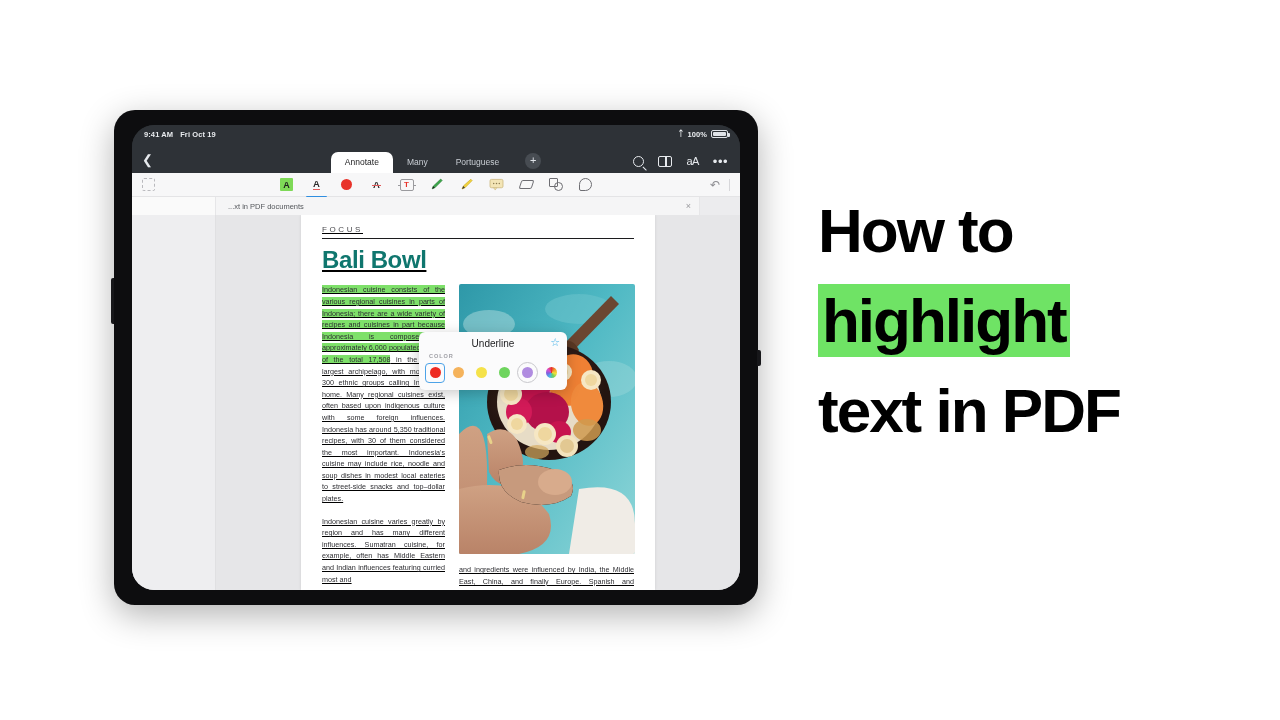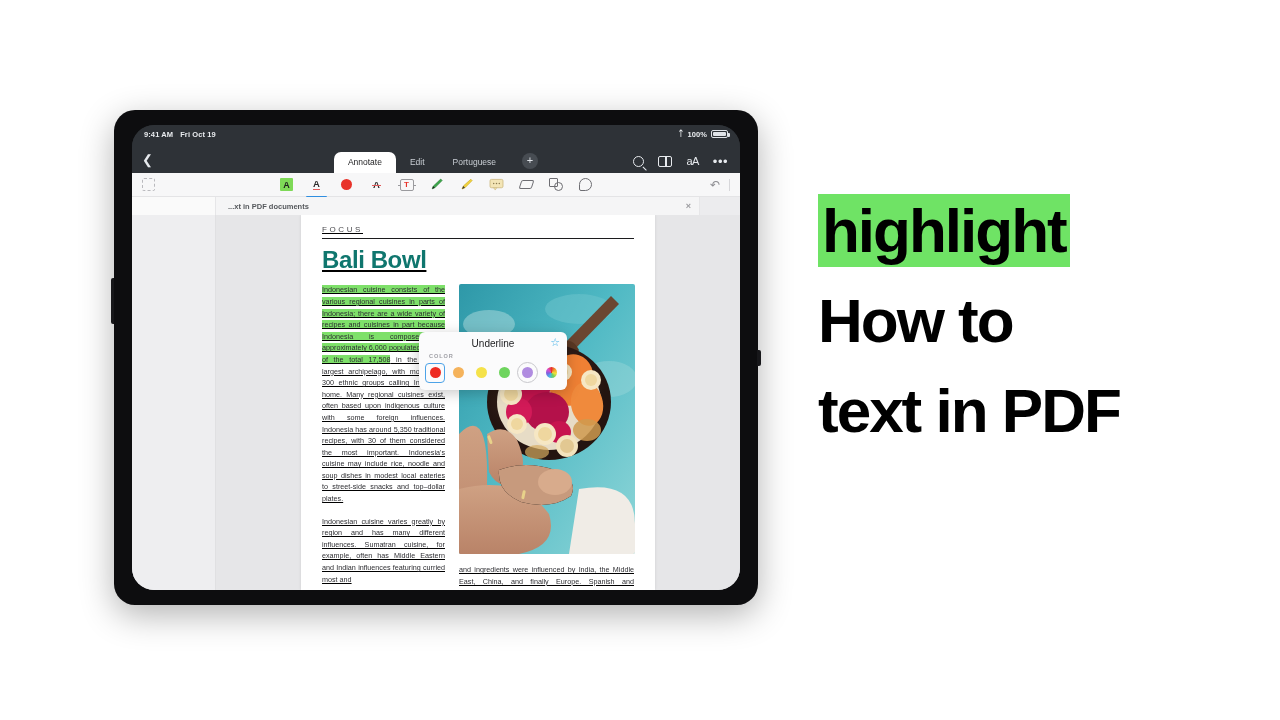--- a/index.html
+++ b/index.html
@@ -122,21 +122,21 @@
   .tb-right { margin-left: auto; display: flex; align-items: center; gap: 9px; color:#8d8d92; }
   .ic-undo { font-size: 12px; line-height: 1; transform: scaleX(-1); }
   .tb-div { width: 1px; height: 12px; background: #d7d7da; }
 
   
   .doctabs { height: 18px; background: #f3f3f4; display: flex; align-items: stretch; position: relative; }
   .doctab-side { width: 84px; background: #fafafa; border-right: 1px solid #e6e6e8; }
   .doctab {
     flex: 1; background: #f5f5f6; display: flex; align-items: center; justify-content: space-between;
     padding: 0 8px 0 12px; font-size: 7.5px; color: #55585c; border-right: 1px solid #e6e6e8;
-    overflow: hidden; white-space: nowrap; font-weight: bold;
+    overflow: hidden; white-space: nowrap;
   }
   .doctab .x { color: #9a9a9e; font-size: 9px; }
   .doctab-empty { width: 40px; background: #ececee; }
 
   
   .workspace { position: relative; flex: 1; background: #d9d9db; display: flex; overflow: hidden; }
   .sidepanel { width: 84px; background: #eeeef0; border-right: 1px solid #e0e0e2; }
   .page-wrap { flex: 1; display: flex; justify-content: center; background: #e6e6e8; padding-top: 0; }
   .page {
     width: 354px; background: #ffffff; padding: 10px 21px 0 21px; position: relative;
@@ -211,21 +211,21 @@
           <span class="nav-icon chev">❮</span>
           <span class="nav-icon grid-icon">
             <span></span>
               <span></span>
               <span></span>
               <span></span>
           </span>
         </div>
         <div class="tabs">
           <div class="tab active">Annotate</div>
-          <div class="tab">Edit</div>
+          <div class="tab">Many</div>
           <div class="tab">Portuguese</div>
           <div class="tab-add">+</div>
         </div>
         <div class="nav-right">
           <span class="ic-search"></span>
           <span class="ic-book"></span>
           <span class="ic-aa">aA</span>
           <span class="ic-dots">•••</span>
         </div>
       </div>
@@ -397,18 +397,18 @@
           <span class="sw-wrap">
               <span class="sw sw-rainbow"></span>
             </span>
         </div>
       </div>
 
     </div>
   </div>
 
   <div class="right-text">
+    <div>How to</div>
     <div><span class="mark">highlight</span></div>
-    <div>How to</div>
     <div>text in PDF</div>
   </div>
 
 </div>
 
 </body></html>

